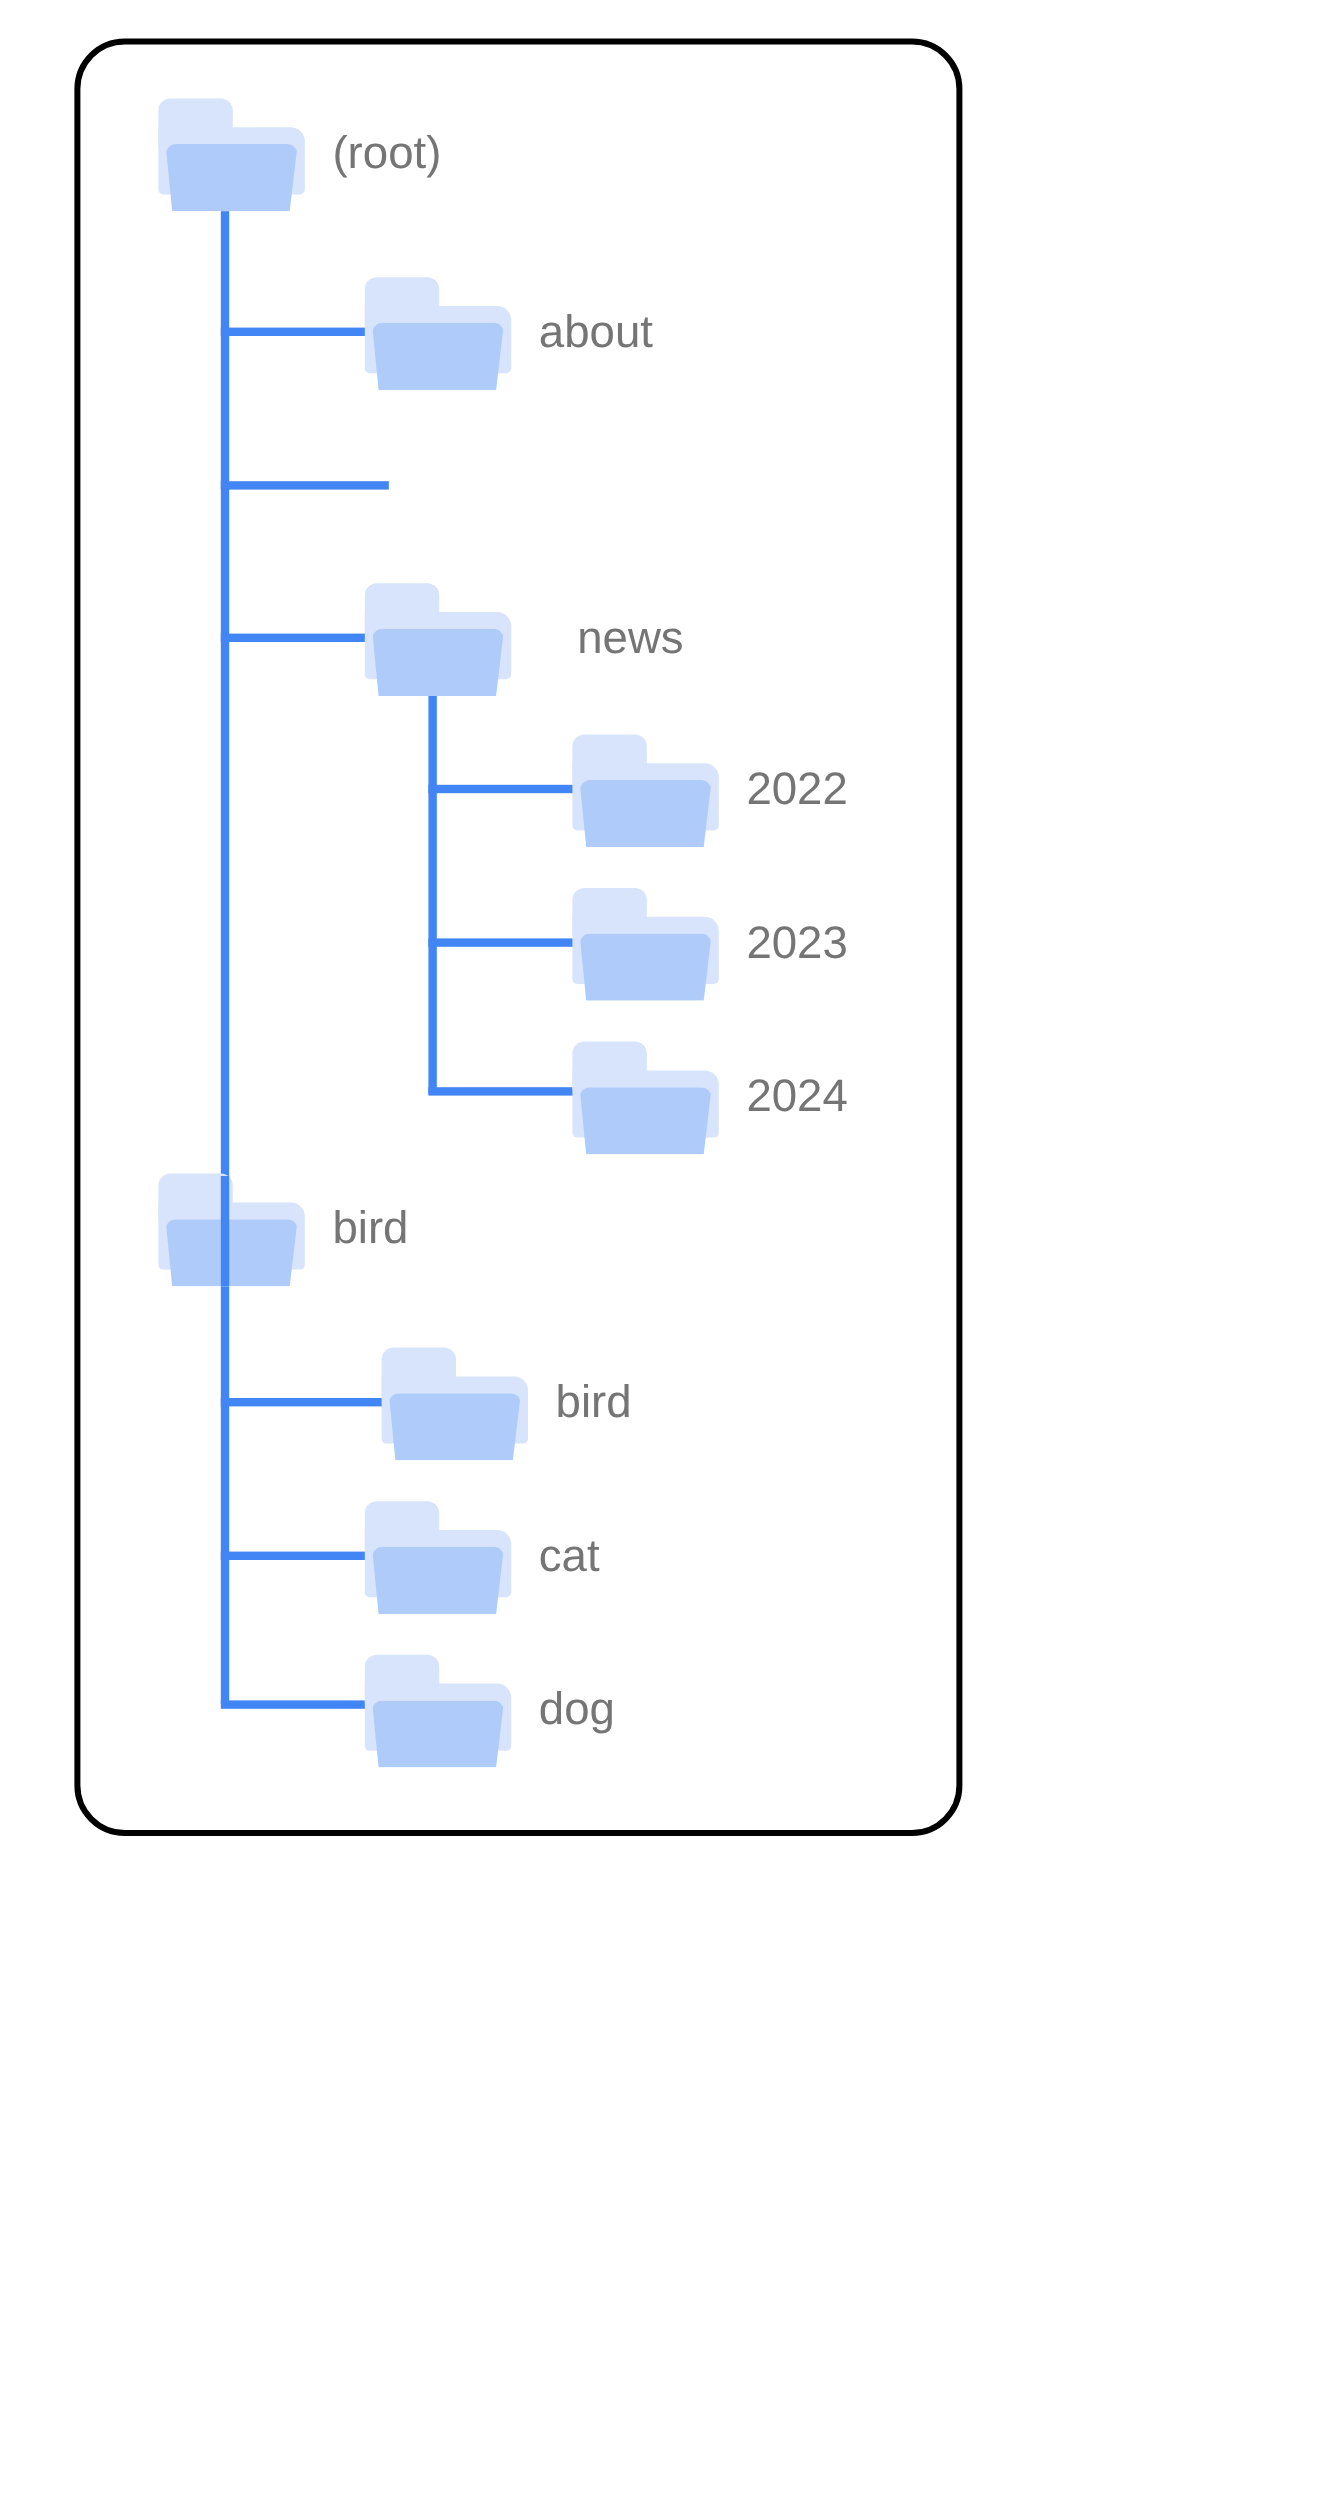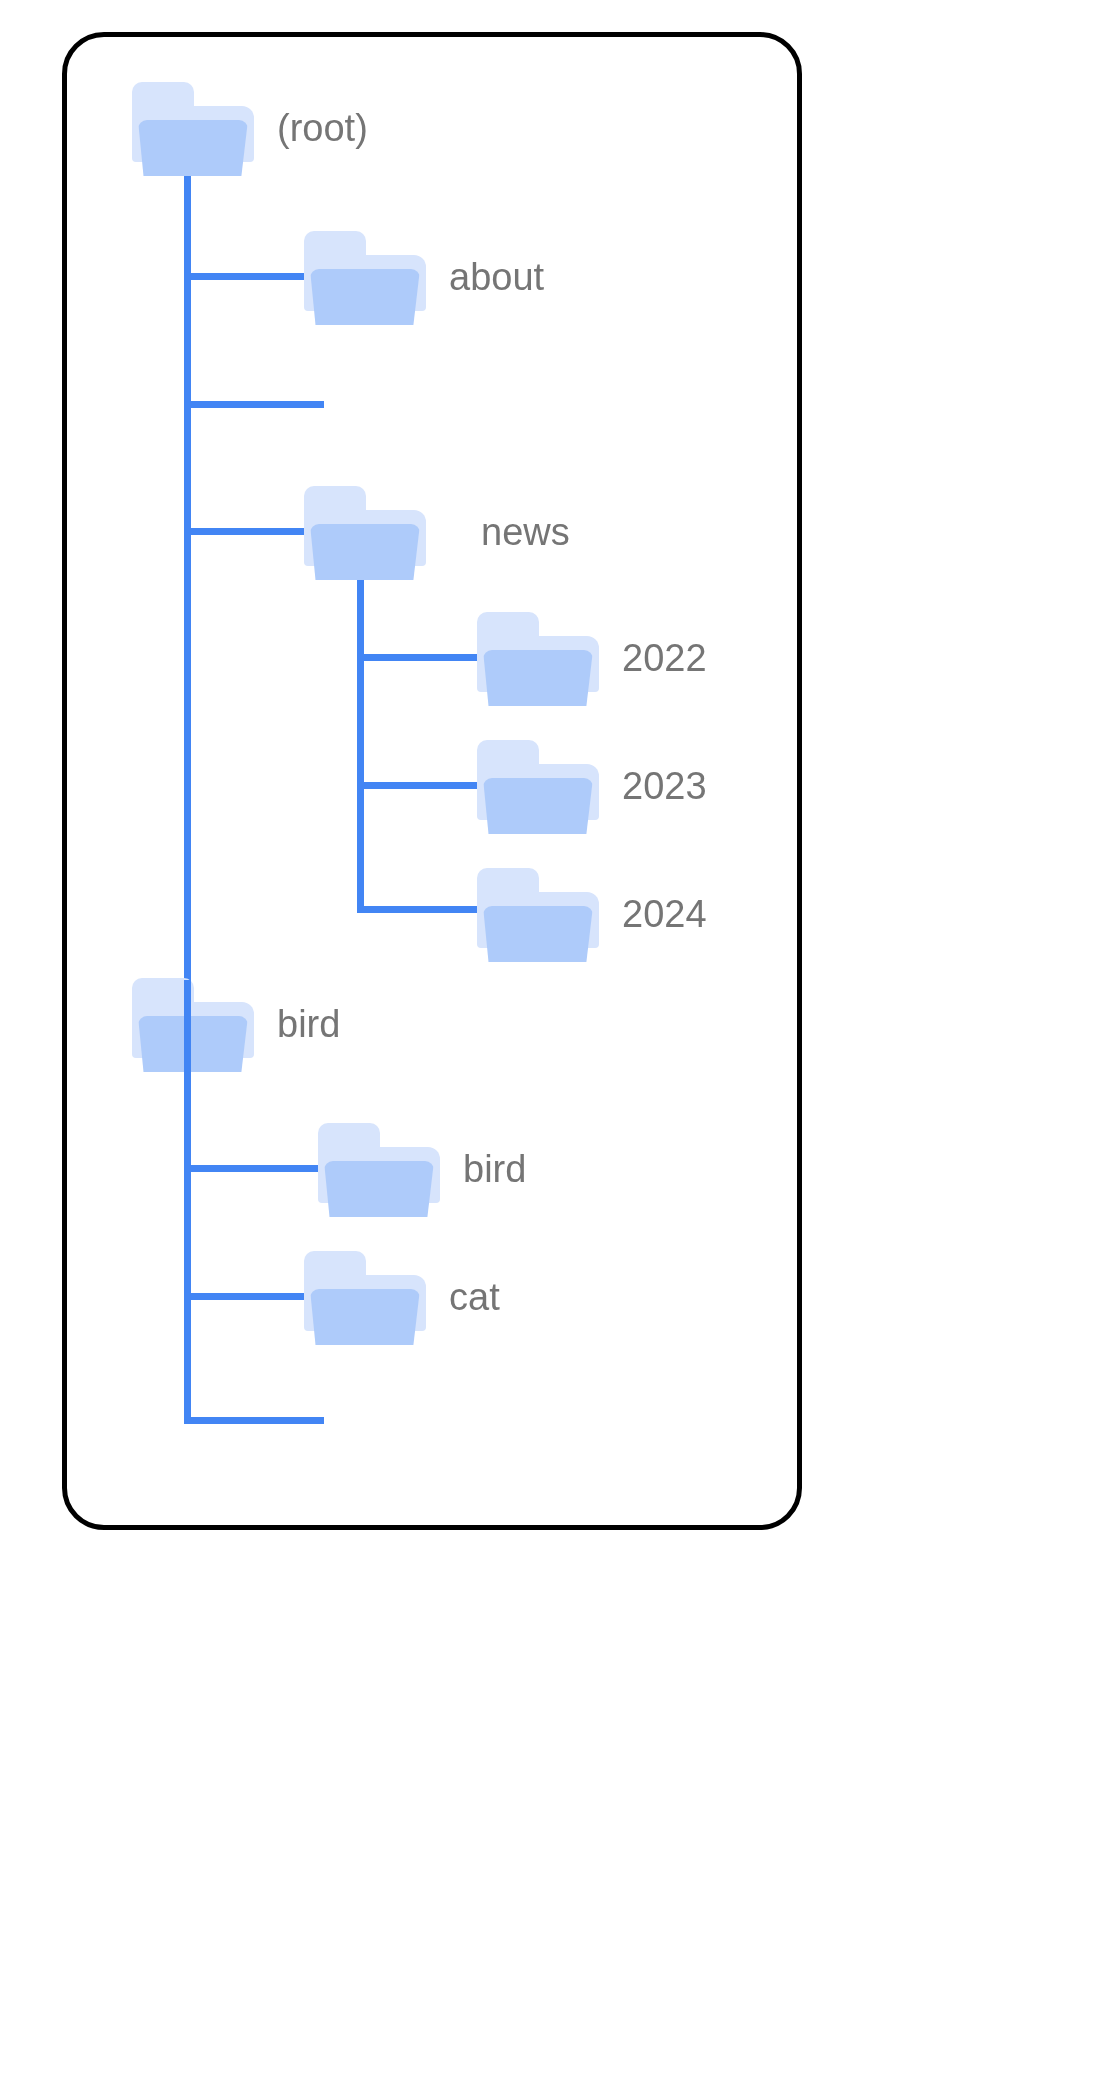--- a/index.html
+++ b/index.html
@@ -231,20 +231,28 @@
 
     <div class="node" style="left:272px; top:1249px;">
       <span class="folder-icon">
         <span class="fld-tab"></span>
           <span class="fld-back"></span>
           <span class="fld-front"></span>
       </span>
       <span class="node-label">cat</span>
     </div>
 
+    <div class="node" style="left:272px; top:1377px;">
+      <span class="folder-icon">
+        <span class="fld-tab"></span>
+          <span class="fld-back"></span>
+          <span class="fld-front"></span>
+      </span>
+      <span class="node-label">dog</span>
+    </div>
 
   </div>
 
   <div class="tree-canvas layer-lines-top">
 
     <div class="conn conn-v" style="left:152px; top:980px; height:92px;"></div>
   </div>
 
 </div>
 

